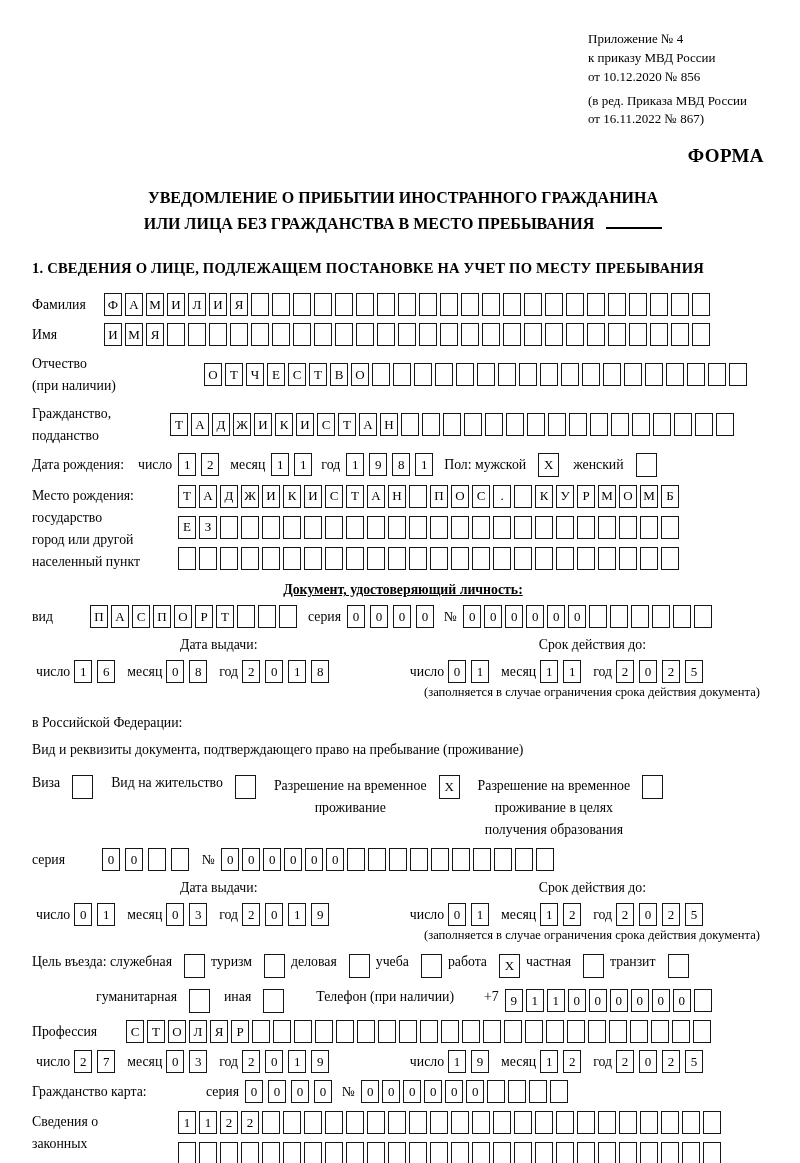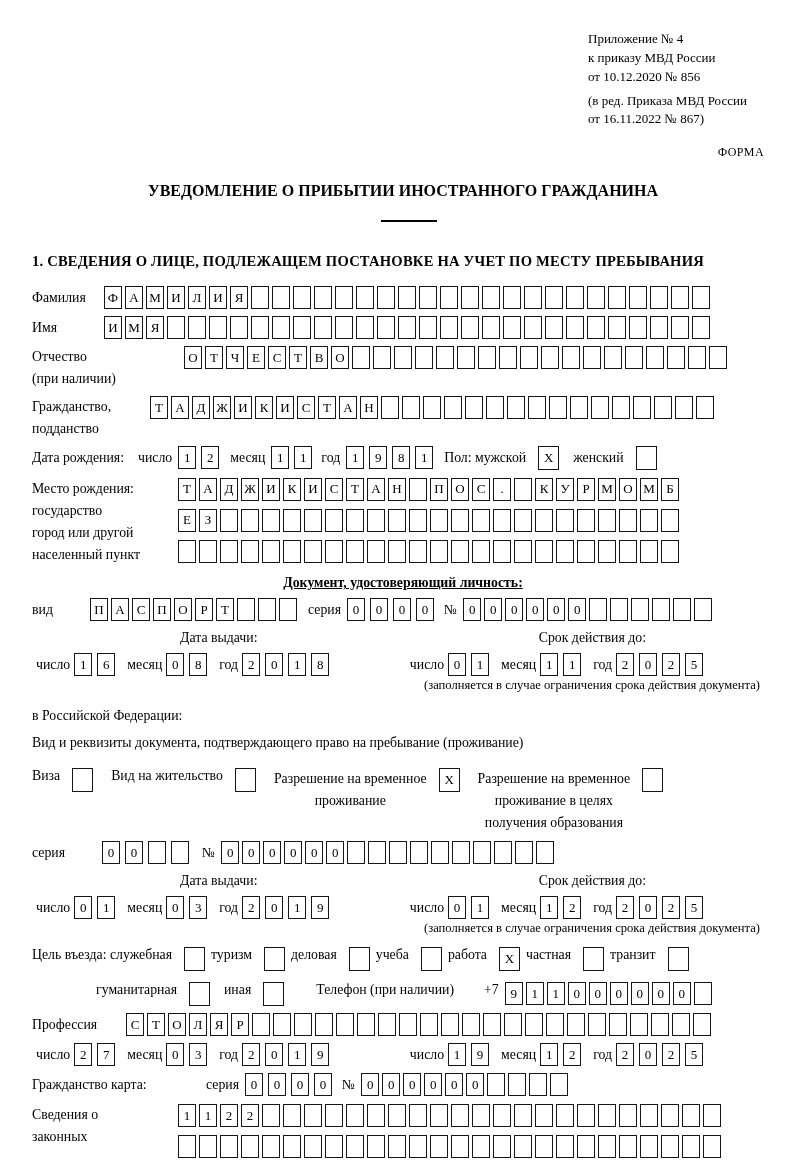--- a/index.html
+++ b/index.html
@@ -5,29 +5,29 @@
   html,body{margin:0;padding:0;background:#e8e8e8;}
   .page{
     width:800px;height:1163px;box-sizing:border-box;margin:0 auto;
     background:#ffffff;color:#000;
     font-family:"Liberation Serif","DejaVu Serif",serif;
     padding:30px 26px 16px 32px;overflow:hidden;position:relative;
   }
   
   .hdr{margin-left:556px;font-size:13px;line-height:1.45;}
   .hdr .gap-top{margin-top:5px;}
-  .forma{text-align:right;padding-right:10px;font-weight:normal;font-size:12px;margin-top:16px;letter-spacing:.4px;}
+  .forma{text-align:right;padding-right:10px;font-weight:bold;font-size:19px;margin-top:16px;letter-spacing:.4px;}
   
   .title{text-align:center;font-weight:bold;font-size:16px;line-height:1.6;margin-top:18px;}
   .blank{display:inline-block;width:56px;border-bottom:2.2px solid #000;margin-left:12px;height:1em;vertical-align:baseline;}
   .sec{font-weight:bold;font-size:14.6px;margin-top:24px;white-space:nowrap;letter-spacing:.2px;}
   
   #form-body{margin-top:16px;}
   .row{display:flex;align-items:center;margin-top:7px;font-size:13.8px;white-space:nowrap;}
-  .row.top{align-items:flex-start;}
+  .row.top{align-items:center;gap:20px;}
   .lbl{margin-right:6px;flex:0 0 auto;}
   .lbl.multi div{line-height:1.55;}
   .grp{display:inline-flex;flex:0 0 auto;}
   .box{
     width:16px;height:21px;border:1.8px solid #161616;margin-right:3px;
     display:inline-flex;align-items:center;justify-content:center;
     font-size:13px;background:#fff;flex:0 0 auto;
   }
   .box.sp{margin-right:5px;}
   .box.cb{width:19px;height:22px;margin:0 6px;}
@@ -65,21 +65,21 @@
     <div>от 10.12.2020 № 856</div>
     <div class="gap-top">(в ред. Приказа МВД России</div>
     <div>от 16.11.2022 № 867)</div>
   </div>
 
   <div class="forma">ФОРМА</div>
 
   <div class="title">
     <div>УВЕДОМЛЕНИЕ О ПРИБЫТИИ ИНОСТРАННОГО ГРАЖДАНИНА</div>
     <div>
-      <span class="blank"></span>
+      <span>ИЛИ ЛИЦА БЕЗ ГРАЖДАНСТВА В МЕСТО ПРЕБЫВАНИЯ</span><span class="blank"></span>
     </div>
   </div>
 
   <div class="sec">1. СВЕДЕНИЯ О ЛИЦЕ, ПОДЛЕЖАЩЕМ ПОСТАНОВКЕ НА УЧЕТ ПО МЕСТУ ПРЕБЫВАНИЯ</div>
 
   <div id="form-body">
       <div class="row line">
         <span class="lbl" style="width: 66px;">Фамилия</span>
         <span class="grp">
           <span class="box">Ф</span>

